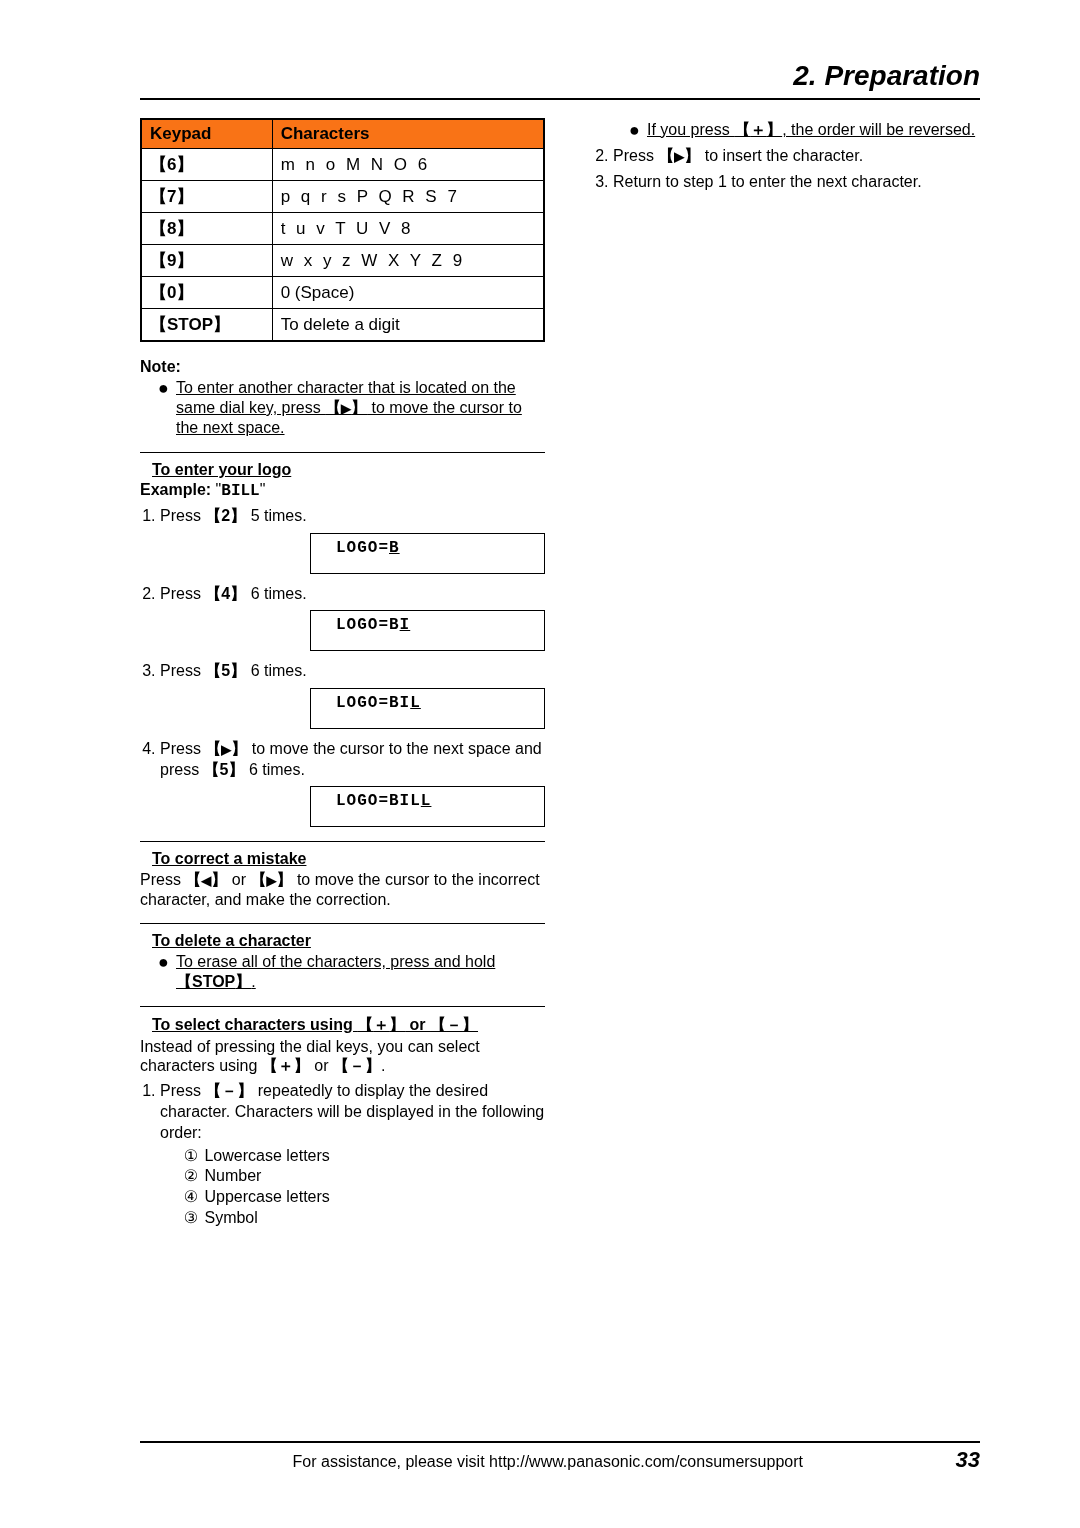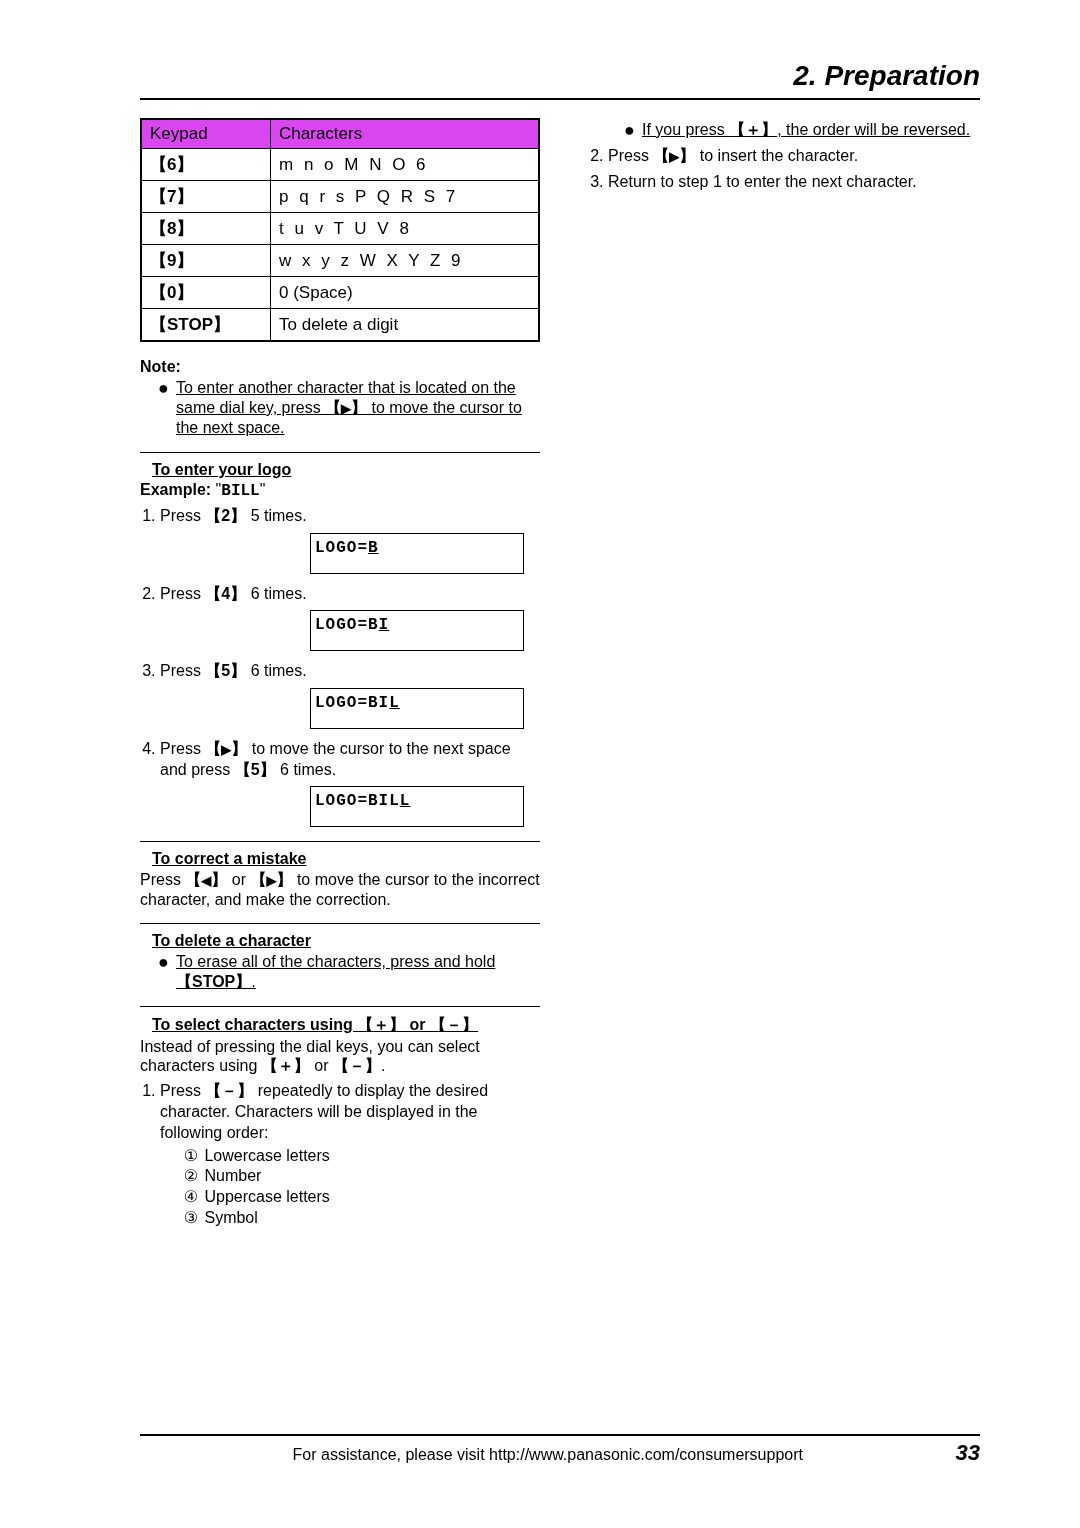--- a/index.html
+++ b/index.html
@@ -43,22 +43,22 @@
     border: 2px solid #000;
     margin-bottom: 10px;
   }
   table.keypad th, table.keypad td {
     border: 1px solid #000;
     padding: 4px 8px;
     text-align: left;
     font-size: 17px;
   }
   table.keypad th {
-    font-weight: normal;
-    background: #d946ef;
+    font-weight: bold;
+    background: #f97316;
   }
   table.keypad td.key {
     font-weight: bold;
     white-space: nowrap;
   }
   table.keypad td.chars {
     letter-spacing: 3px;
     margin-top: 28px;
   }
 
@@ -94,21 +94,21 @@
     padding-left: 20px;
     margin: 4px 0;
   }
   ol.steps > li {
     margin-bottom: 6px;
     line-height: 1.3;
   }
 
   .lcd {
     border: 1px solid #000;
-    padding: 4px 8px 14px 4px;
+    padding: 4px 8px 14px 25px;
     margin: 6px 0 10px 150px;
     width: 200px;
     font-family: "Courier New", monospace;
     font-weight: bold;
     letter-spacing: 1px;
   }
   .lcd .cursor { text-decoration: underline; }
 
   .key-bracket::before { content: "\3010"; } 
   .key-bracket::after  { content: "\3011"; } 
@@ -125,21 +125,21 @@
     width: 18px;
     text-align: center;
   }
 
   .icon-right::before { content: "\25B6"; }
   .icon-left::before  { content: "\25C0"; } 
   .icon-right, .icon-left { font-size: 13px; }
 
   .footer {
     position: absolute;
-    bottom: 62px;
+    bottom: 55px;
     left: 140px;
     right: 100px;
   }
   .footer hr {
     border: 0;
     border-top: 2px solid #000;
     margin: 0 0 4px 0;
   }
   .footer-row {
     display: flex;

